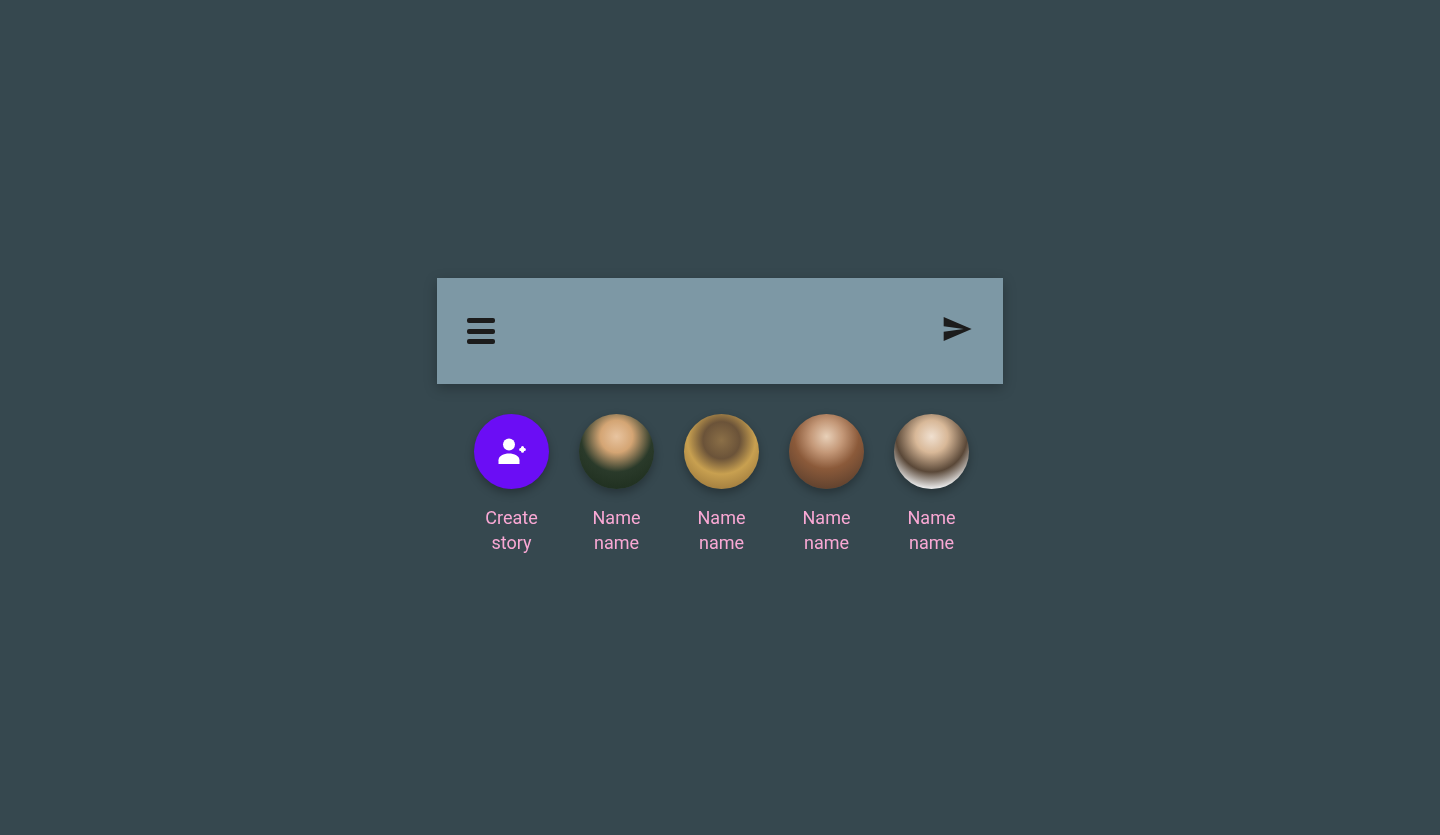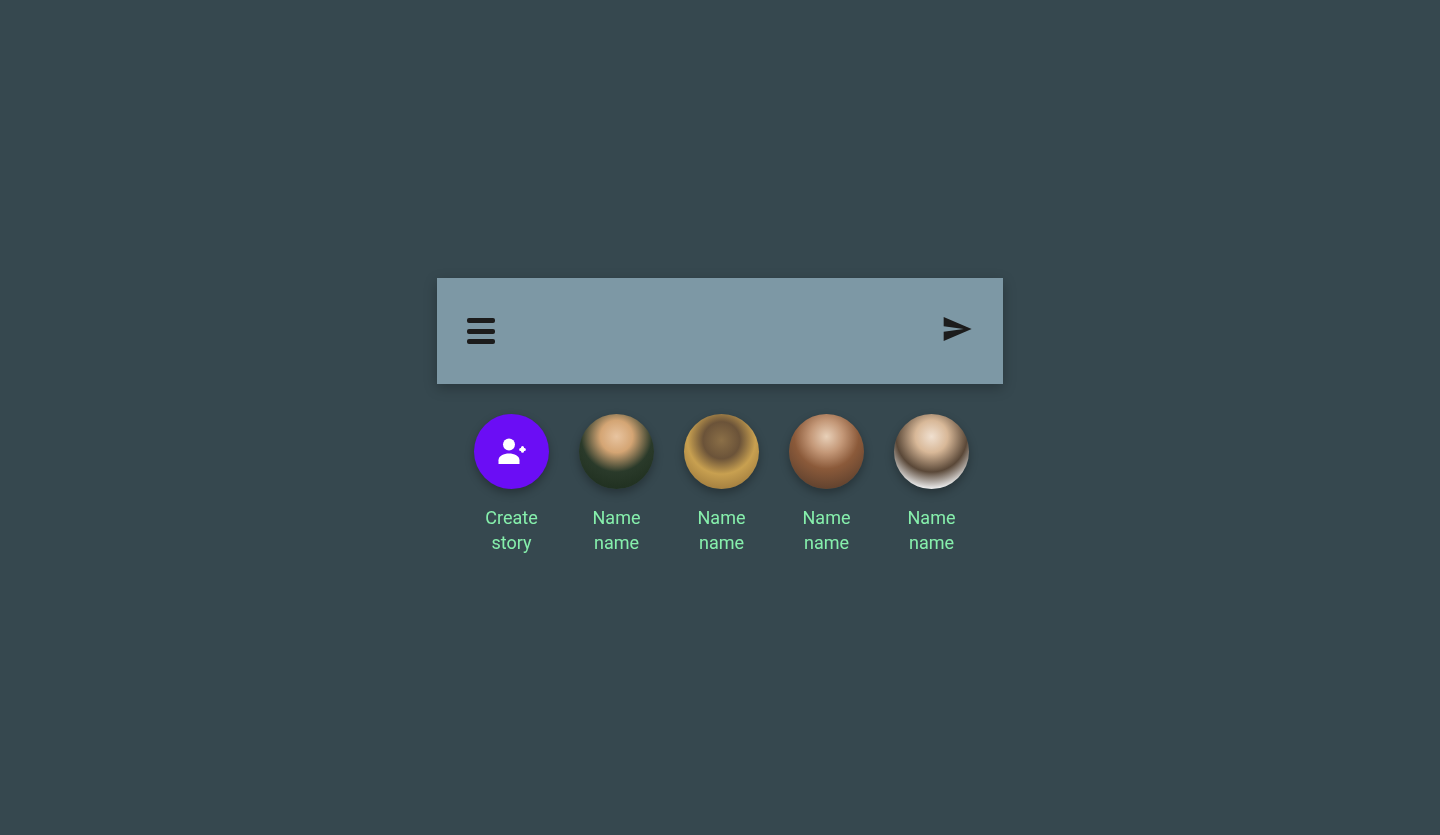--- a/index.html
+++ b/index.html
@@ -115,21 +115,21 @@
       background: radial-gradient(circle at 50% 30%, #f0e0d0 0%, #d8b898 25%, #5a4838 55%, #e8e8e8 80%);
     }
     
     .avatar-face {
       width: 100%;
       height: 100%;
       position: relative;
     }
     
     .story-label {
-      color: #86efac;
+      color: #f9a8d4;
       font-size: 18px;
       text-align: center;
       margin-top: 16px;
       line-height: 1.4;
       white-space: pre-line;
     }
   </style>
 </head>
 <body>
 

